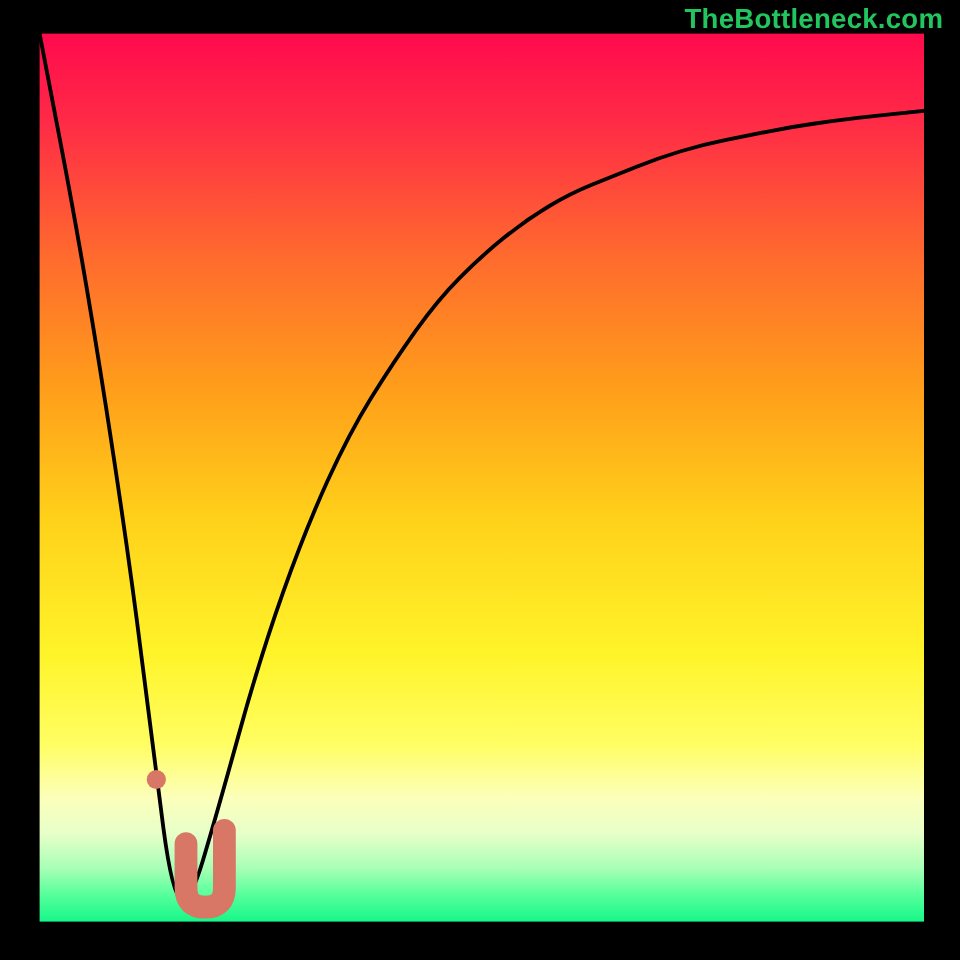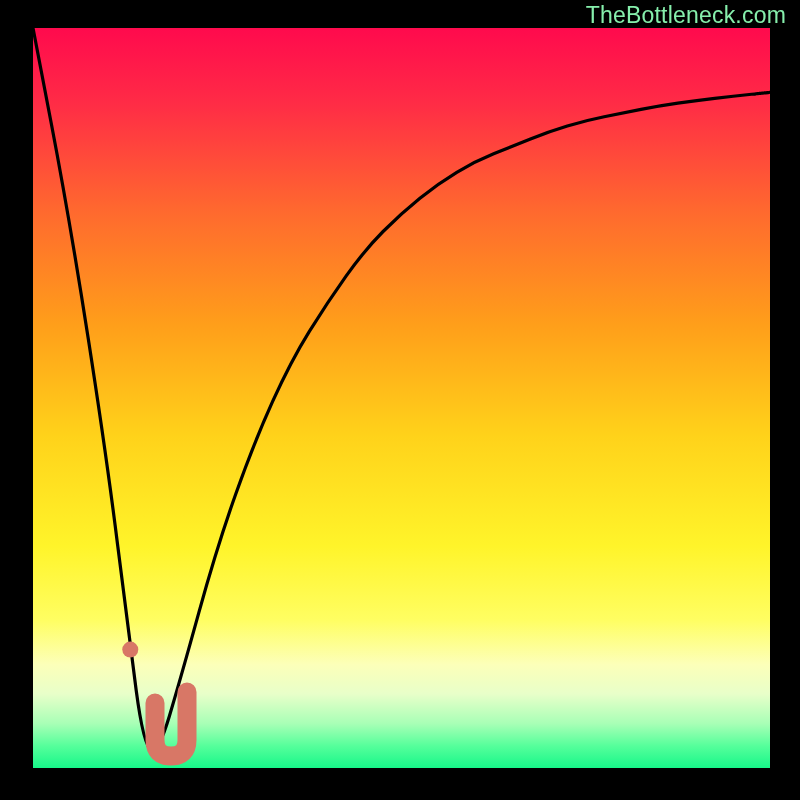--- a/index.html
+++ b/index.html
@@ -17,22 +17,22 @@
     width: 800px;
     height: 800px;
     background: #000;
   }
   .watermark {
     position: absolute;
     top: 2px;
     right: 14px;
     font-family: Arial, Helvetica, sans-serif;
     font-size: 23px;
-    font-weight: 400;
-    color: #86efac;
+    font-weight: 700;
+    color: #22c55e;
     letter-spacing: 0.2px;
   }
   svg {
     position: absolute;
     left: 0;
     top: 0;
   }
 </style>
 </head>
 <body>

